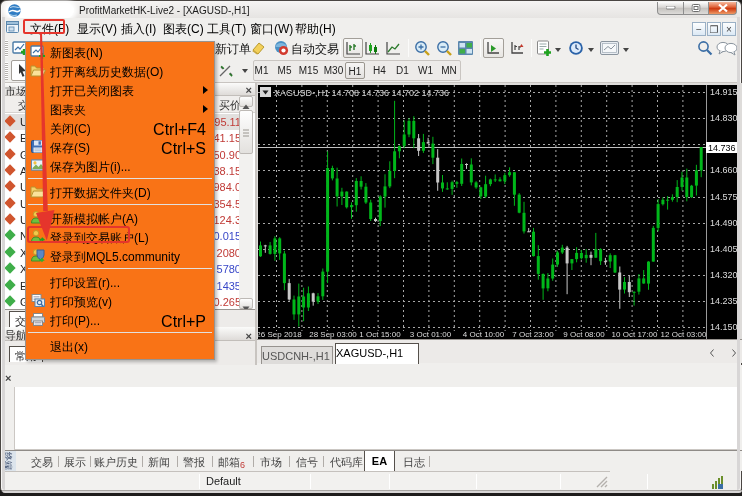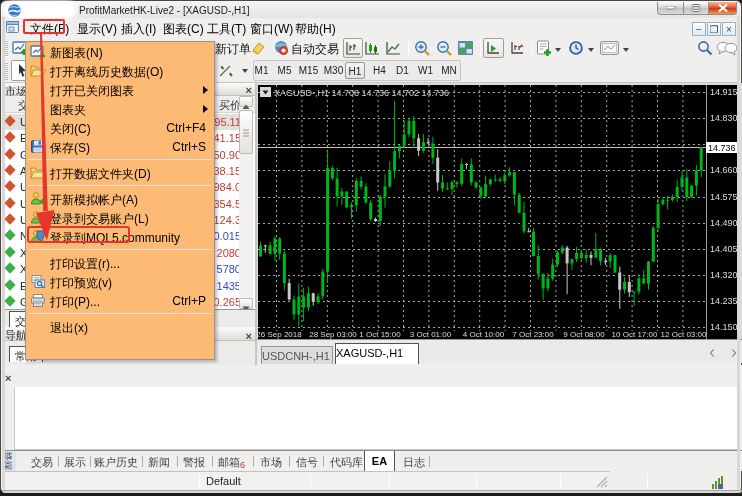--- a/index.html
+++ b/index.html
@@ -62,24 +62,24 @@
 #tbody{position:absolute;left:12px;top:22px;right:2px;bottom:0;background:#fff;border:1px solid #cbc7c3;border-top:none}
 
 #btabs{position:absolute;left:1px;top:449px;width:740px;height:21px;background:#f0efed;border-top:1px solid #8f8b87}
 .btab{position:absolute;top:4px;font-size:11px;color:#444;white-space:nowrap}
 .btsep{position:absolute;top:5px;width:1px;height:11px;background:#b0aca8}
 #eatab{position:absolute;left:362px;top:0;width:31px;height:21px;background:#fff;border:1px solid #55504b;border-top:none;font-size:11px;color:#000;text-align:center;padding-top:4px;font-weight:bold}
 
 #sbar{position:absolute;left:1px;top:470px;width:608px;height:19px;background:#f2f1ef;border-top:1px solid #c5c1bd;font-size:11px;color:#222;}
 .scell{position:absolute;top:2px;width:1px;height:15px;background:#c5c1bd;border-right:1px solid #fff}
 
-#dmenu{position:absolute;left:24px;top:40px;width:190px;height:319px;background:#fdba74;border:1px solid #979390;box-shadow:2px 2px 3px rgba(0,0,0,.25)}
+#dmenu{position:absolute;left:24px;top:40px;width:190px;height:319px;background:#f97316;border:1px solid #979390;box-shadow:2px 2px 3px rgba(0,0,0,.25)}
 .dmi{position:relative;height:19px}
 .dmi .txt{position:absolute;left:24px;top:3px;font-size:12px;color:#000;white-space:nowrap}
-.dmi .sc{position:absolute;right:8px;top:3px;font-size:12px;color:#000}
+.dmi .sc{position:absolute;right:8px;top:3px;font-size:16px;color:#000}
 .dmi .ico{position:absolute;left:4px;top:2px;width:16px;height:15px}
 .dmi .sub{position:absolute;right:6px;top:6px;width:0;height:0;border-top:4px solid transparent;border-bottom:4px solid transparent;border-left:5px solid #000}
 .dsep{height:1px;background:#e2e0de;margin:3px 2px}
 
 .redbox{position:absolute;border:2px solid #e5352c;background:transparent}
 #valign{position:absolute;left:0;top:0;width:742px;height:496px;pointer-events:none}
 </style>
 <div id="win">
 
 <div id="title">
@@ -674,20 +674,30 @@
         <svg class="ico" viewBox="0 0 16 15">
           <rect x="1.5" y="1.5" width="13" height="12" rx="1" fill="#3f6fb5" stroke="#2d4f86"></rect>
           <rect x="4" y="1.5" width="8" height="5" fill="#dce6f4"></rect>
           <rect x="8.5" y="2.3" width="2.4" height="3.4" fill="#3f6fb5"></rect>
           <rect x="3.5" y="8.5" width="9" height="5" fill="#e8eef8"></rect>
           <path d="M4.5 10 h7 M4.5 11.8 h7" stroke="#9aaec8" stroke-width="0.8"></path>
         </svg>
         <span class="txt">保存(S)</span>
         <span class="sc">Ctrl+S</span>
       </div>
+  <div class="dmi">
+        <svg class="ico" viewBox="0 0 16 15">
+          <rect x="1.5" y="2" width="12" height="10" fill="#fff" stroke="#828a92"></rect>
+          <rect x="1.5" y="2" width="12" height="10" fill="#eaf2fa" stroke="#6a89a8"></rect>
+          <path d="M2.5 10 L6 6.5 L8.5 9 L11 6 L13 8.5 V11 H2.5 Z" fill="#7fae5a"></path>
+          <circle cx="5" cy="5" r="1.4" fill="#f5c242"></circle>
+          <circle cx="5" cy="5" r="1.4" fill="#f5c242"></circle>
+        </svg>
+        <span class="txt">保存为图片(i)...</span>
+      </div>
   <div class="dsep"></div>
   <div class="dmi">
         <svg class="ico" viewBox="0 0 16 15">
           <path d="M1 13 V3 h4 l1.5 2 H13 v2" fill="#f5d06a" stroke="#b8922e"></path>
           <path d="M1 13 L3.5 7 H15.5 L13 13 Z" fill="#fae29a" stroke="#b8922e"></path>
         </svg>
         <span class="txt">打开数据文件夹(D)</span>
       </div>
   <div class="dsep"></div>
   <div class="dmi">

